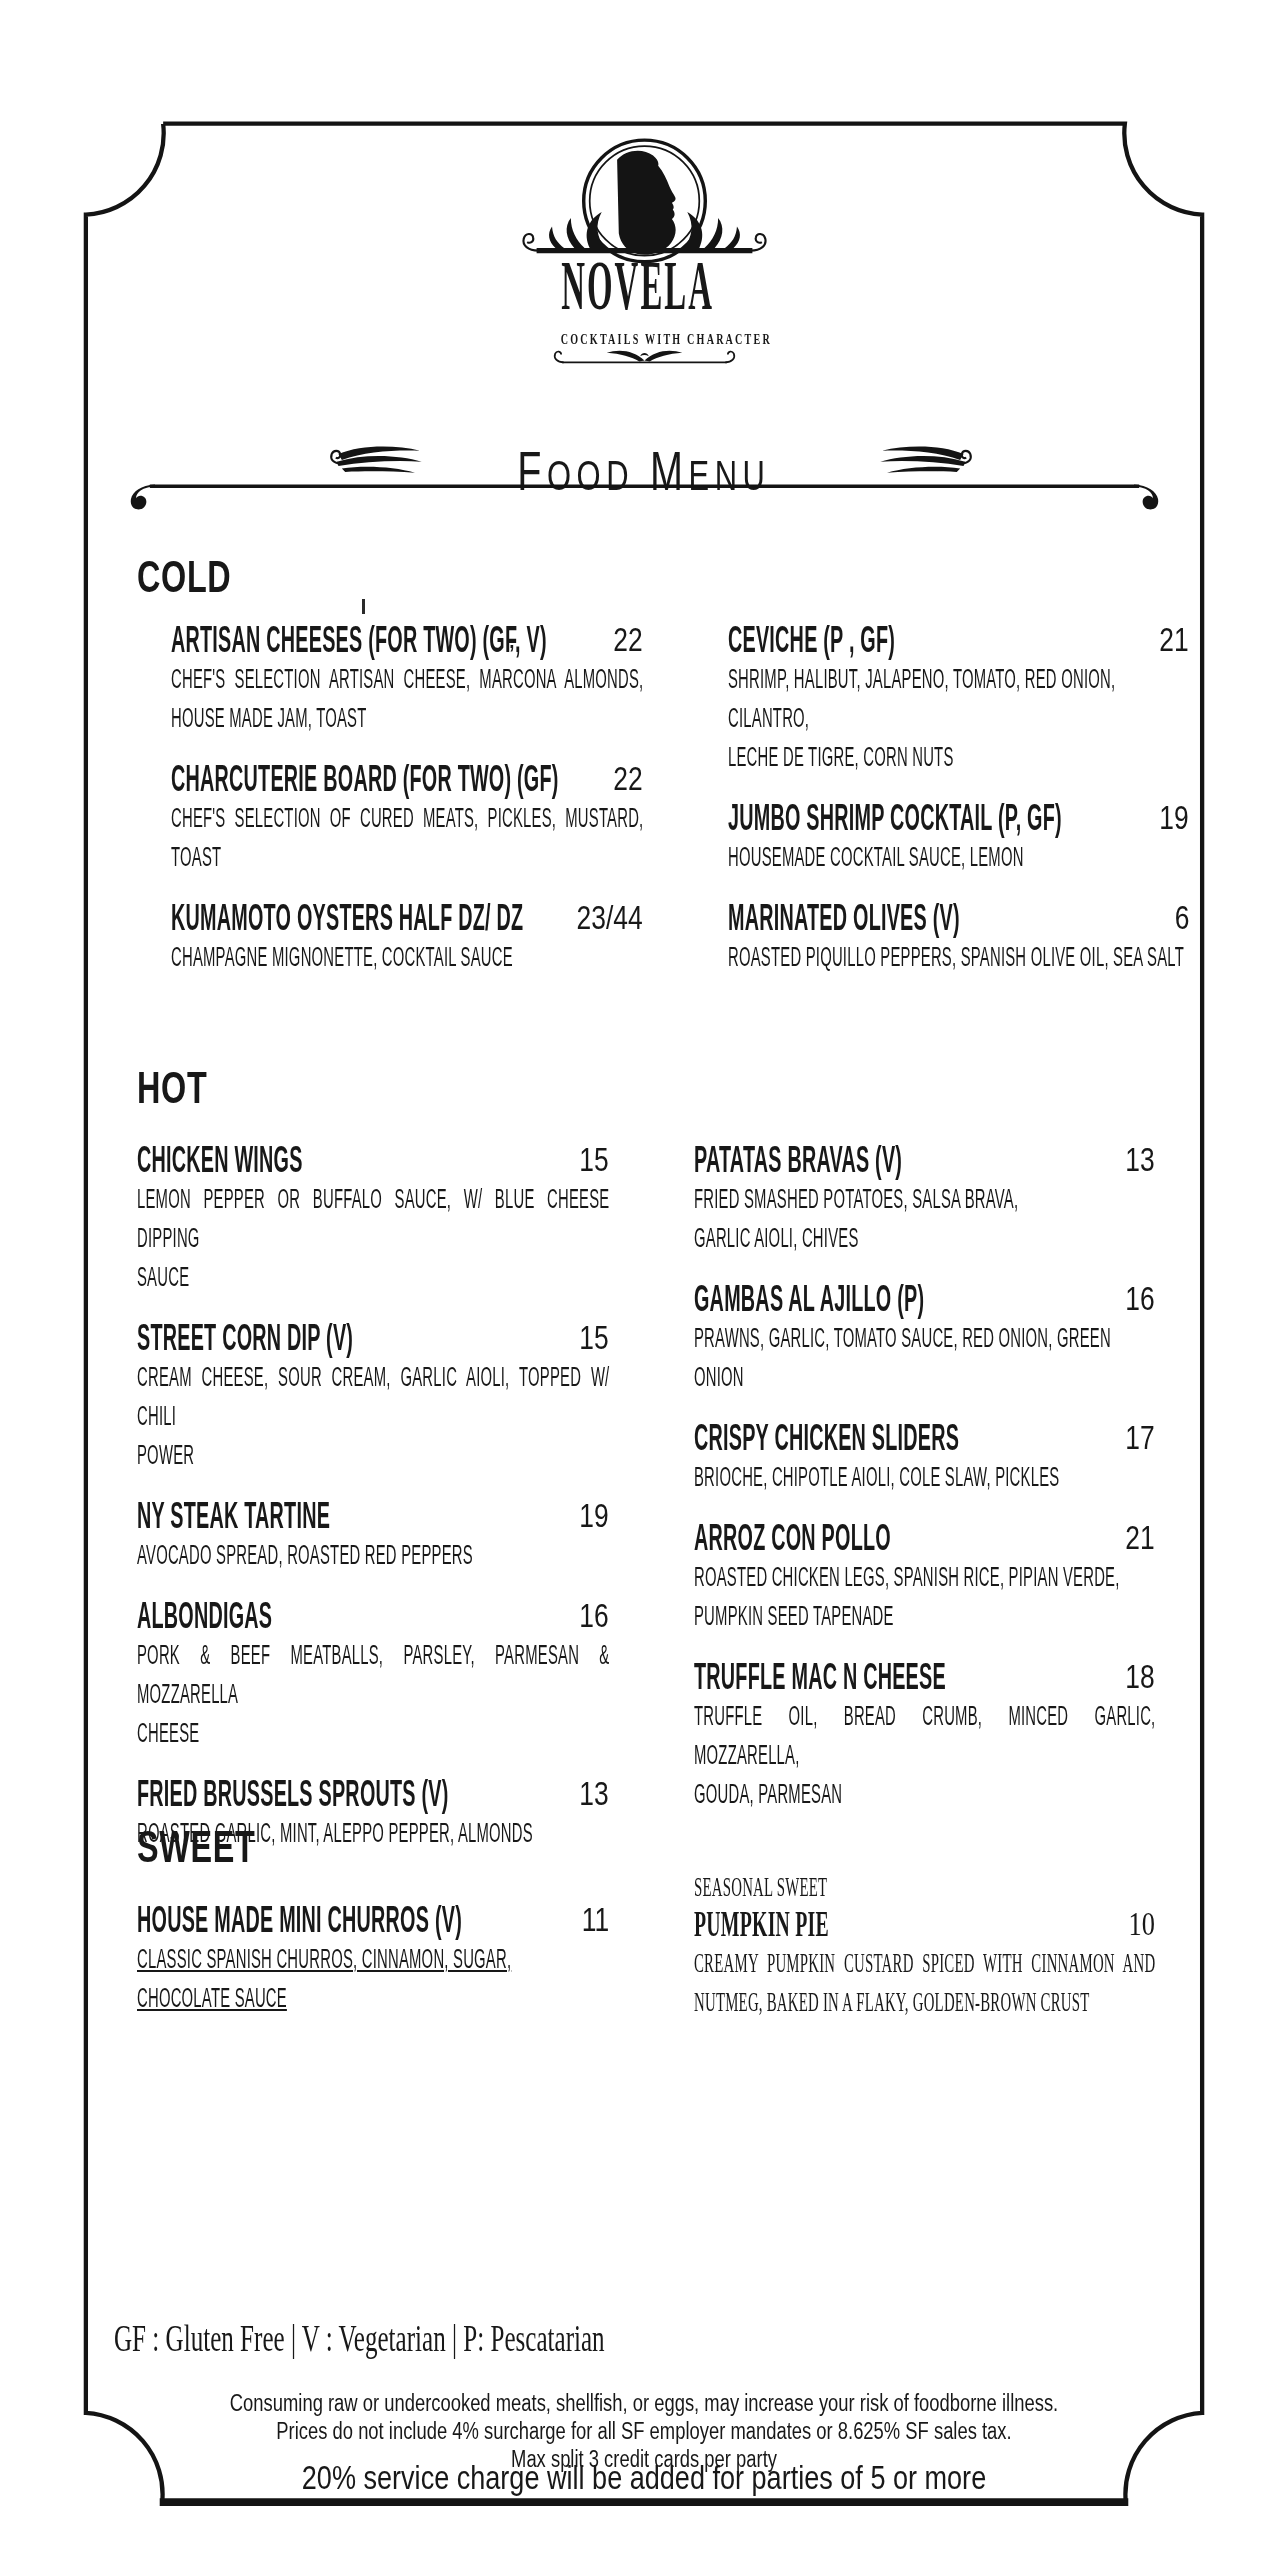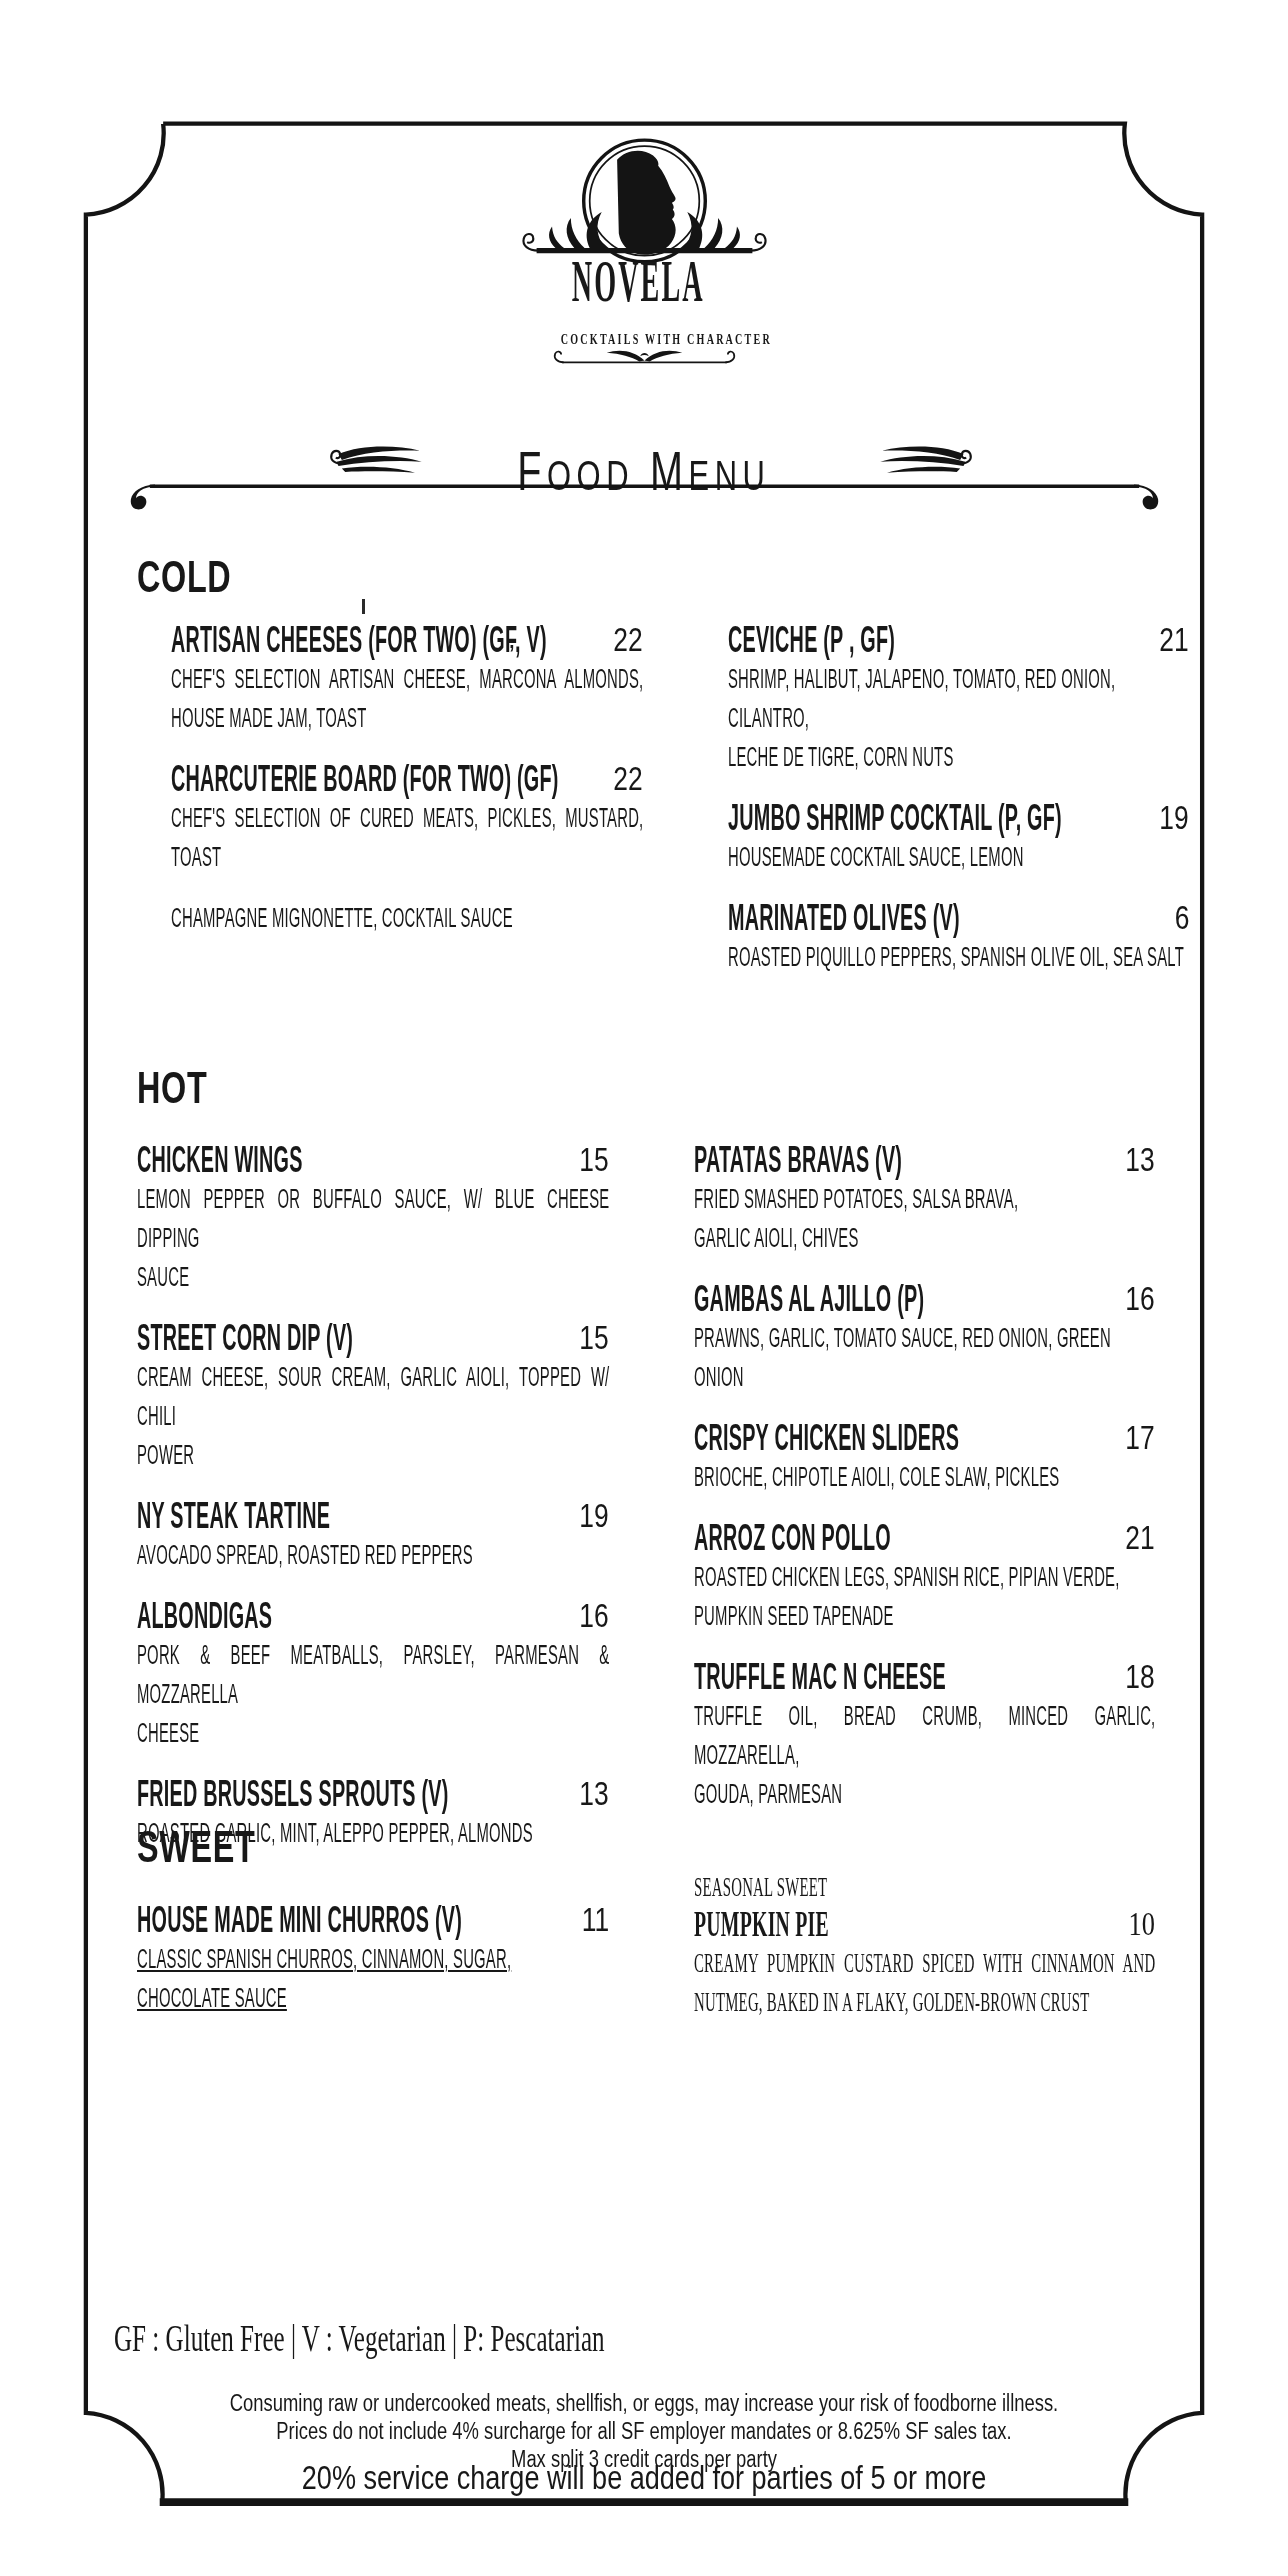--- a/index.html
+++ b/index.html
@@ -13,21 +13,21 @@
   svg{display:block;}
 
   
   #frame{left:0;top:0;width:1288px;height:2576px;}
 
   
   #logo-art{left:507px;top:129px;width:275px;height:137px;}
   #brand-name{
     left:0;right:12px;top:251px;text-align:center;
     font-family:"Liberation Serif", serif;font-weight:bold;
-    font-size:60px;line-height:1;letter-spacing:4.3px;
+    font-size:70px;line-height:1;letter-spacing:4.3px;
   }
   #brand-name .sq{display:inline-block;transform:scaleX(.47);transform-origin:50% 50%;white-space:nowrap;}
   #brand-tagline{
     left:0;right:0;top:331px;text-align:center;
     font-family:"Liberation Serif", serif;font-weight:bold;
     font-size:15.5px;letter-spacing:3.4px;line-height:1;padding-left:45px;
   }
   #brand-tagline .sq{display:inline-block;transform:scaleX(.65);transform-origin:50% 50%;white-space:nowrap;}
   #logo-flourish{left:550px;top:345px;width:189px;height:26px;}
 
@@ -197,20 +197,24 @@
           <div class="item-head">
             <span class="item-name">CHARCUTERIE BOARD (FOR TWO) (GF)</span>
             <span class="item-price">22</span>
           </div>
           <div class="item-desc">
             <div class="dline">CHEF'S SELECTION OF CURED MEATS, PICKLES, MUSTARD,</div>
             <div class="dline">TOAST</div>
           </div>
         </div>
         <div class="item">
+          <div class="item-head">
+            <span class="item-name">KUMAMOTO OYSTERS HALF DZ/ DZ</span>
+            <span class="item-price">23/44</span>
+          </div>
           <div class="item-desc">
             <div class="dline">CHAMPAGNE MIGNONETTE, COCKTAIL SAUCE</div>
           </div>
         </div>
       </div>
       <div class="col col-1">
         <div class="item">
           <div class="item-head">
             <span class="item-name">CEVICHE (P , GF)</span>
             <span class="item-price">21</span>

